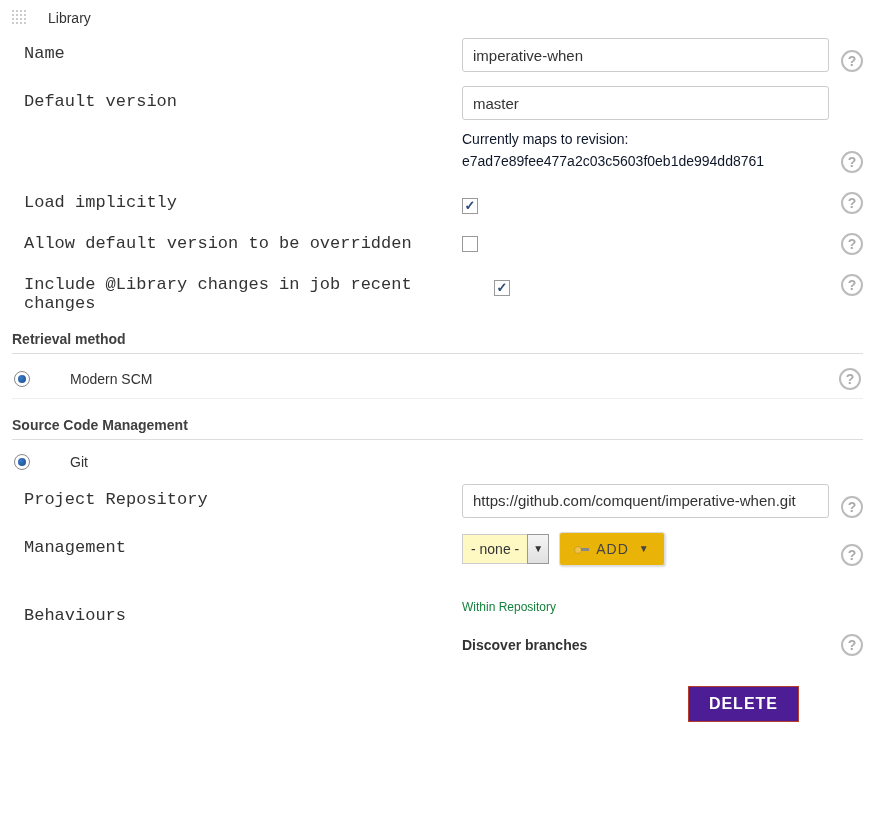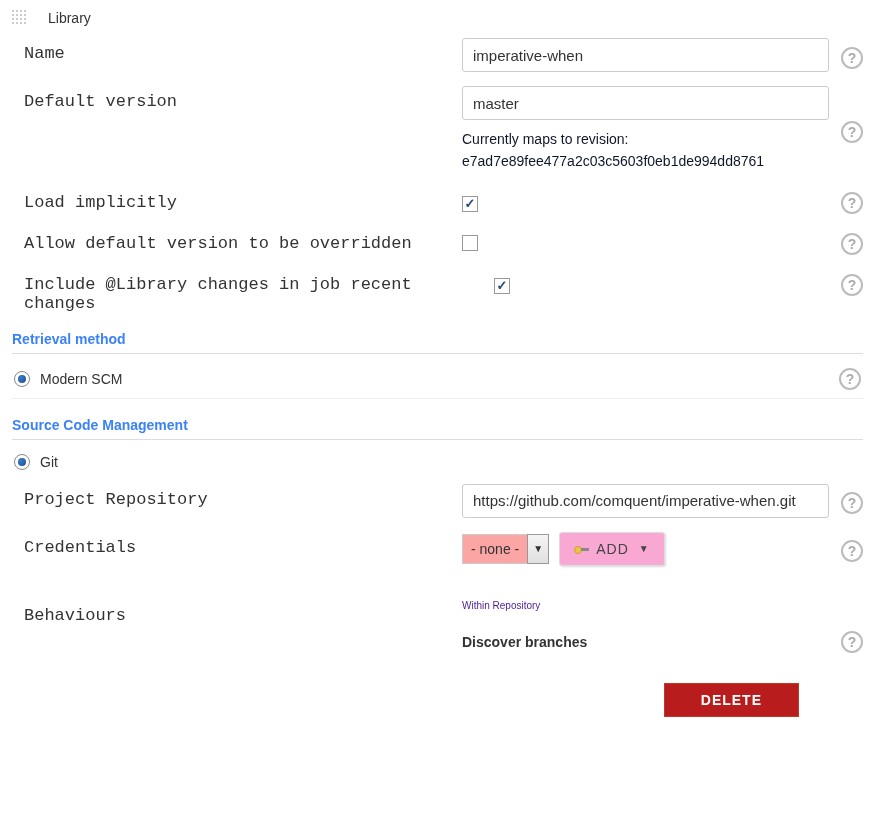--- a/index.html
+++ b/index.html
@@ -36,21 +36,21 @@
     .form-row .label {
       width: 398px;
       padding-top: 6px;
       font-size: 17px;
       color: #333;
       font-family: Liberation Mono, monospace;
     }
     .form-row .field {
       flex: 1;
       display: flex;
-      align-items: center;
+      align-items: flex-end;
       padding-left: 40px;
     }
     .form-row .field .control { flex: 1; }
     .text-input {
       width: 100%;
       max-width: 420px;
       height: 34px;
       border: 1px solid #ccc;
       border-radius: 3px;
       padding: 6px 10px;
@@ -92,21 +92,21 @@
     }
     .checkbox-box.checked::after {
       content: "✓";
       font-size: 13px;
       color: #2c4a7a;
       font-weight: bold;
     }
     .group-heading {
       font-weight: bold;
       font-size: 14px;
-      color: #3b82f6;
+      color: #404040;
       margin: 18px 0 6px 0;
       padding-bottom: 6px;
       border-bottom: 1px solid #ddd;
     }
     .radio-row {
       display: flex;
       align-items: center;
       gap: 10px;
       padding: 8px 2px;
       border-bottom: 1px solid #eee;
@@ -121,54 +121,54 @@
       align-items: center;
       justify-content: center;
       cursor: pointer;
     }
     .radio-inner {
       width: 8px;
       height: 8px;
       border-radius: 50%;
       background: radial-gradient(circle at 35% 35%, #3a7bc8, #1a4d8a);
     }
-    .radio-label { font-size: 14px; }
+    .radio-label { font-size: 14px; margin-left: 30px; }
     .radio-help-right { margin-left: auto; }
     .select-wrap {
       display: inline-flex;
       align-items: stretch;
       height: 30px;
     }
     .select-box {
       border: 1px solid #ccc;
       border-right: none;
       padding: 4px 8px;
       font-size: 14px;
       display: flex;
       align-items: center;
-      background: #fca5a5;
+      background: #fef9c3;
     }
     .select-arrow {
       border: 1px solid #999;
       width: 22px;
       display: flex;
       align-items: center;
       justify-content: center;
       background: linear-gradient(#f5f5f5, #e0e0e0);
       cursor: pointer;
       font-size: 10px;
     }
     .add-button {
       display: inline-flex;
       align-items: center;
       gap: 6px;
       height: 34px;
       padding: 0 14px;
       margin-left: 10px;
-      background: #f9a8d4;
+      background: #eab308;
       border: 1px solid #ddd;
       border-radius: 3px;
       font-size: 14px;
       letter-spacing: 1px;
       color: #444;
       cursor: pointer;
       box-shadow: 1px 1px 2px rgba(0,0,0,0.15);
     }
     .key-icon {
       width: 16px; height: 10px; position: relative;
@@ -177,43 +177,43 @@
       content: ""; position: absolute; left: 0; top: 2px;
       width: 6px; height: 6px; border-radius: 50%;
       background: #f0c14b; border: 1px solid #c9a227;
     }
     .key-icon::after {
       content: ""; position: absolute; left: 7px; top: 4px;
       width: 8px; height: 3px; background: #888;
     }
     .caret-down { font-size: 10px; margin-left: 4px; }
     .behaviours-title {
-      font-size: 10px;
-      color: #4c1d95;
+      font-size: 12px;
+      color: #15803d;
       margin-bottom: 20px;
     }
     .behaviour-item-title {
       font-weight: bold;
       font-size: 14px;
     }
     .behaviour-item {
       display: flex;
       align-items: center;
       justify-content: space-between;
       max-width: 420px;
       margin-top: 4px;
       gap: 46px;
     }
     .delete-button {
       float: right;
-      background: #b91c1c;
+      background: #4c1d95;
       color: #fff;
       border: 1px solid #b93a27;
-      padding: 8px 36px;
-      font-size: 14px;
+      padding: 8px 20px;
+      font-size: 16px;
       font-weight: bold;
       letter-spacing: 1px;
       cursor: pointer;
       margin-top: 16px;
       margin-right: 64px;
     }
   </style>
 </head>
 <body>
 
@@ -314,21 +314,21 @@
   <div class="label">Project Repository</div>
   <div class="field">
     <div class="control">
       <input class="text-input" type="text" value="https://github.com/comquent/imperative-when.git" style="">
     </div>
     <div class="help-icon">?</div>
   </div>
 </div>
 
 <div class="form-row">
-  <div class="label">Credentials</div>
+  <div class="label">Management</div>
   <div class="field">
     <div class="control" style="display:flex;align-items:center;">
       <div class="select-wrap">
         <div class="select-box">- none -</div>
         <div class="select-arrow">▼</div>
       </div>
       <div class="add-button">
         <span class="key-icon"></span>
         <span>ADD</span>
         <span class="caret-down">▼</span>

